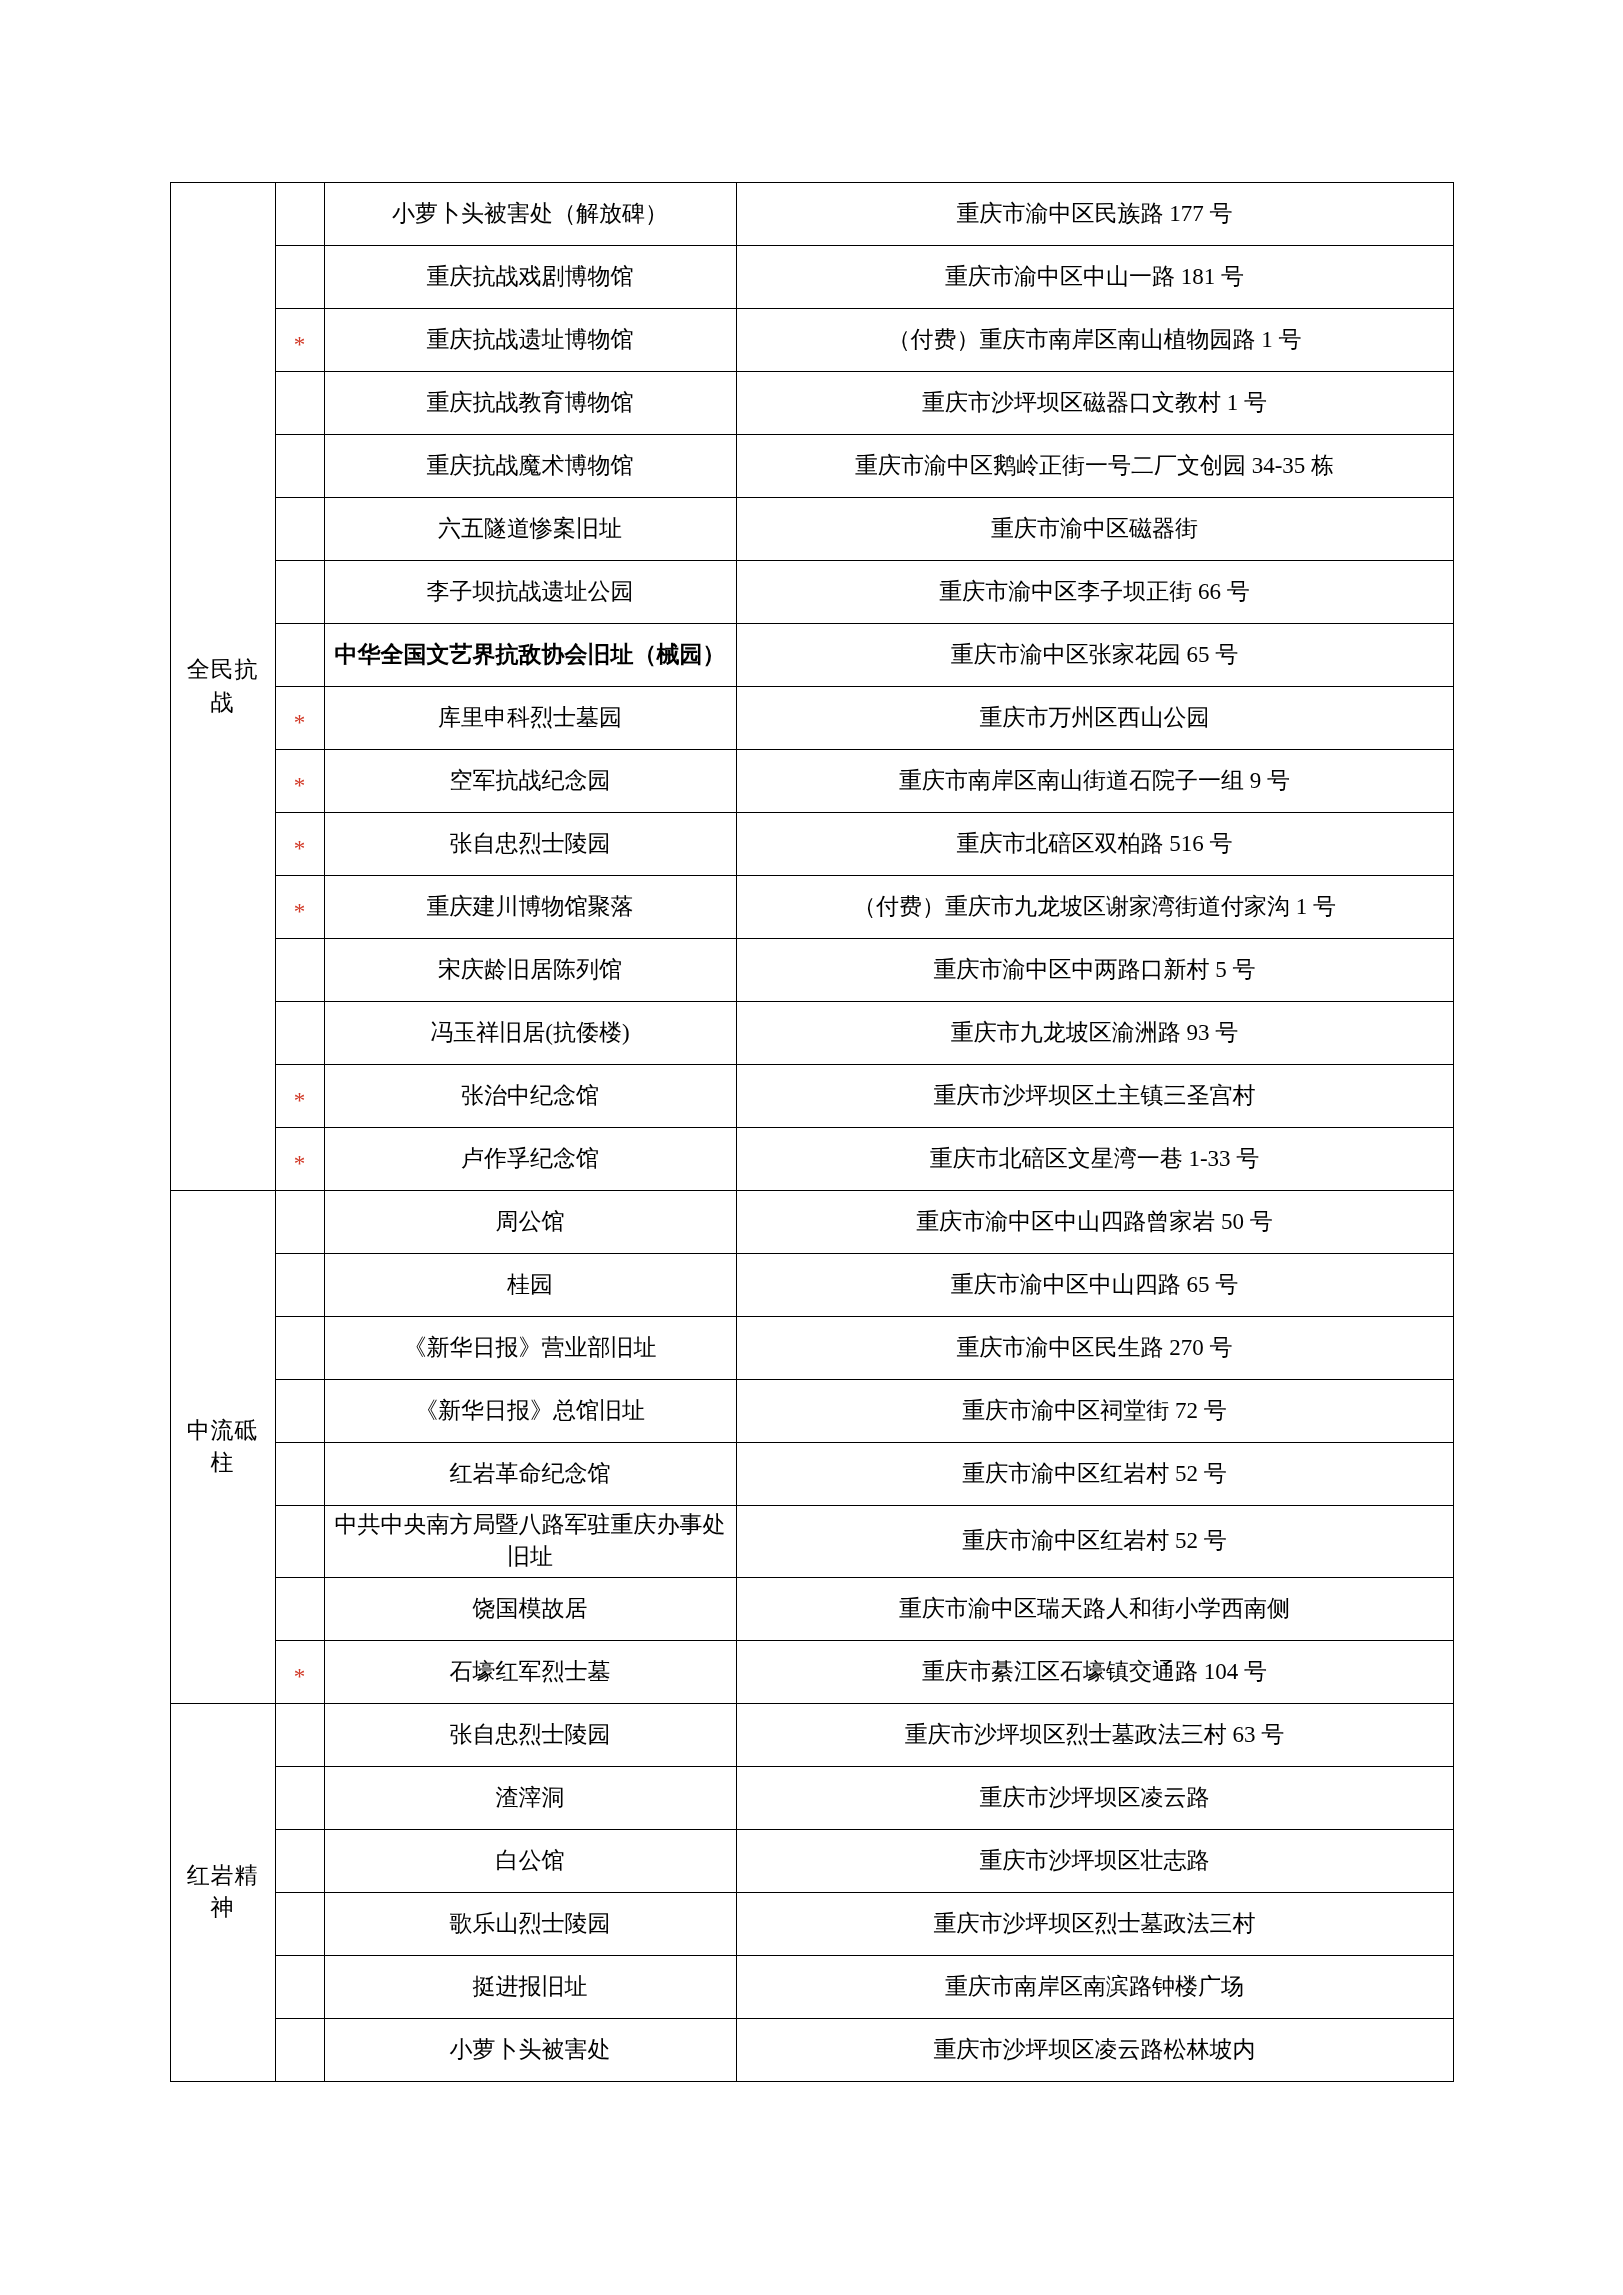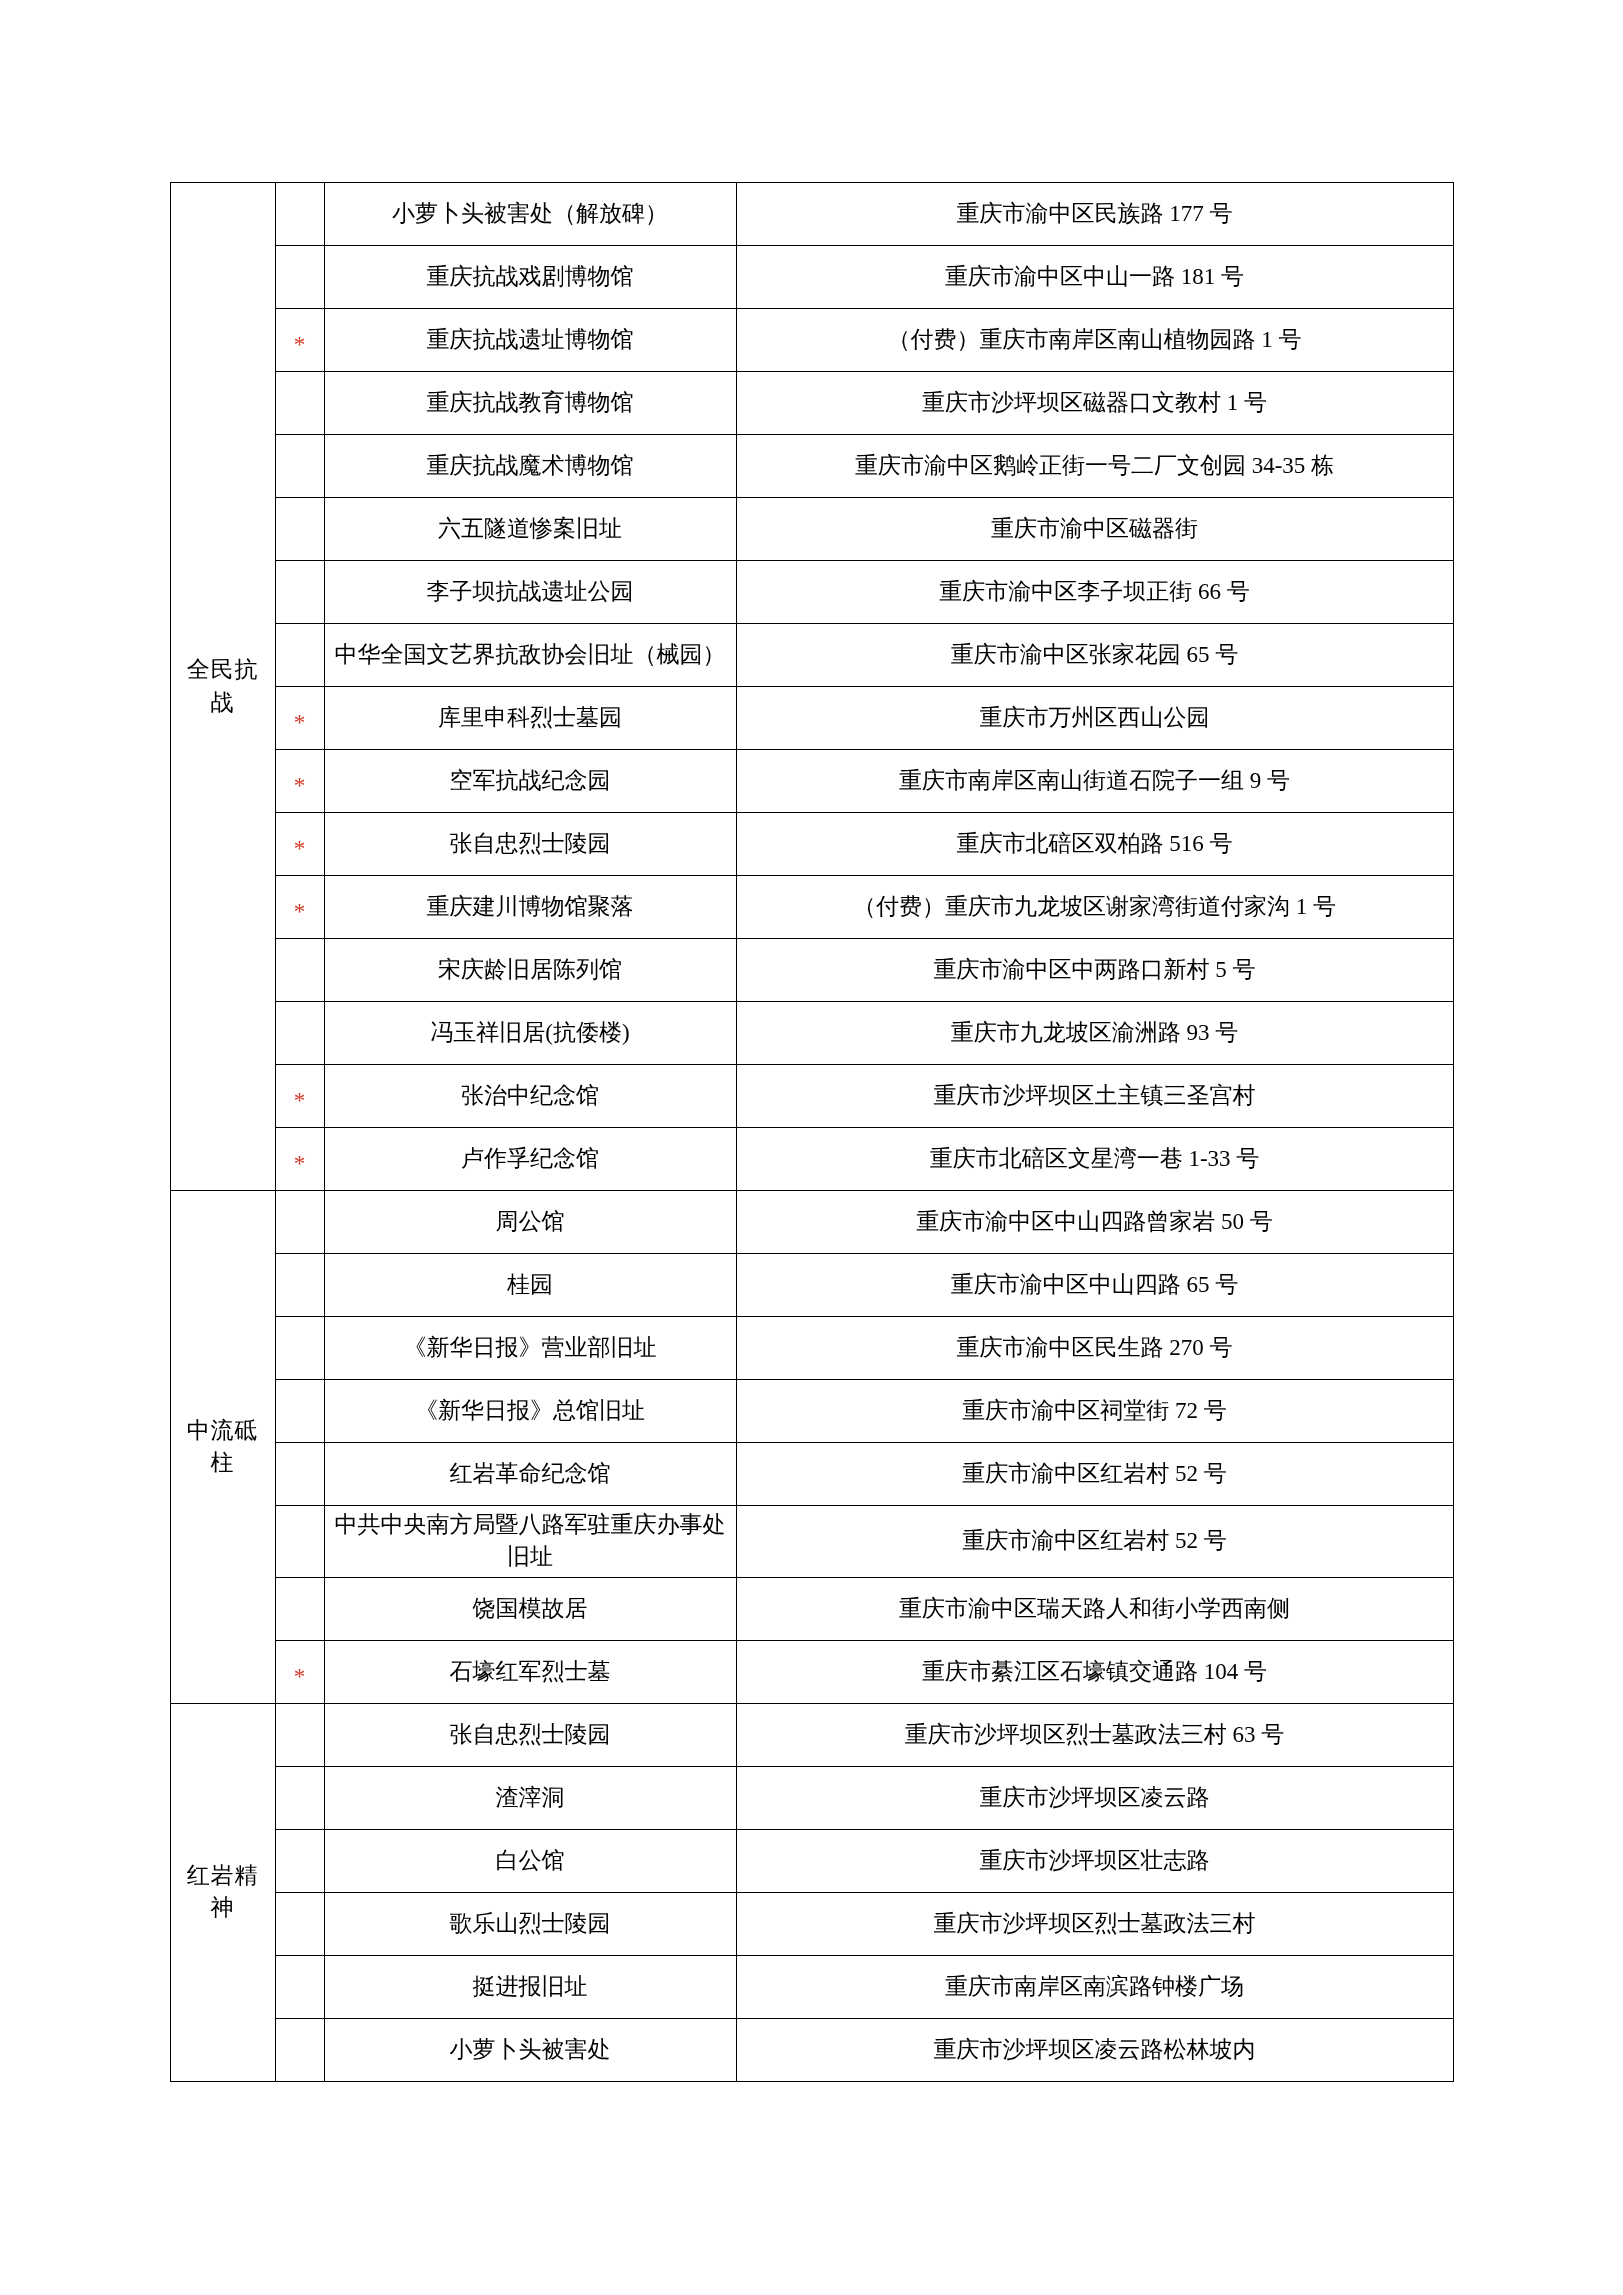--- a/index.html
+++ b/index.html
@@ -102,21 +102,21 @@
           <td class="name">六五隧道惨案旧址</td>
           <td class="addr">重庆市渝中区磁器街</td>
         </tr>
         <tr>
           <td class="star"></td>
           <td class="name">李子坝抗战遗址公园</td>
           <td class="addr">重庆市渝中区李子坝正街 66 号</td>
         </tr>
         <tr>
           <td class="star"></td>
-          <td class="name name-wide" style="width: 491px;">中华全国文艺界抗敌协会旧址（械园）</td>
+          <td class="name name-wide" style="width: 491px; font-weight: bold;">中华全国文艺界抗敌协会旧址（械园）</td>
           <td class="addr">重庆市渝中区张家花园 65 号</td>
         </tr>
         <tr>
           <td class="star"><span class="star-mark">*</span></td>
           <td class="name">库里申科烈士墓园</td>
           <td class="addr">重庆市万州区西山公园</td>
         </tr>
         <tr>
           <td class="star"><span class="star-mark">*</span></td>
           <td class="name">空军抗战纪念园</td>

